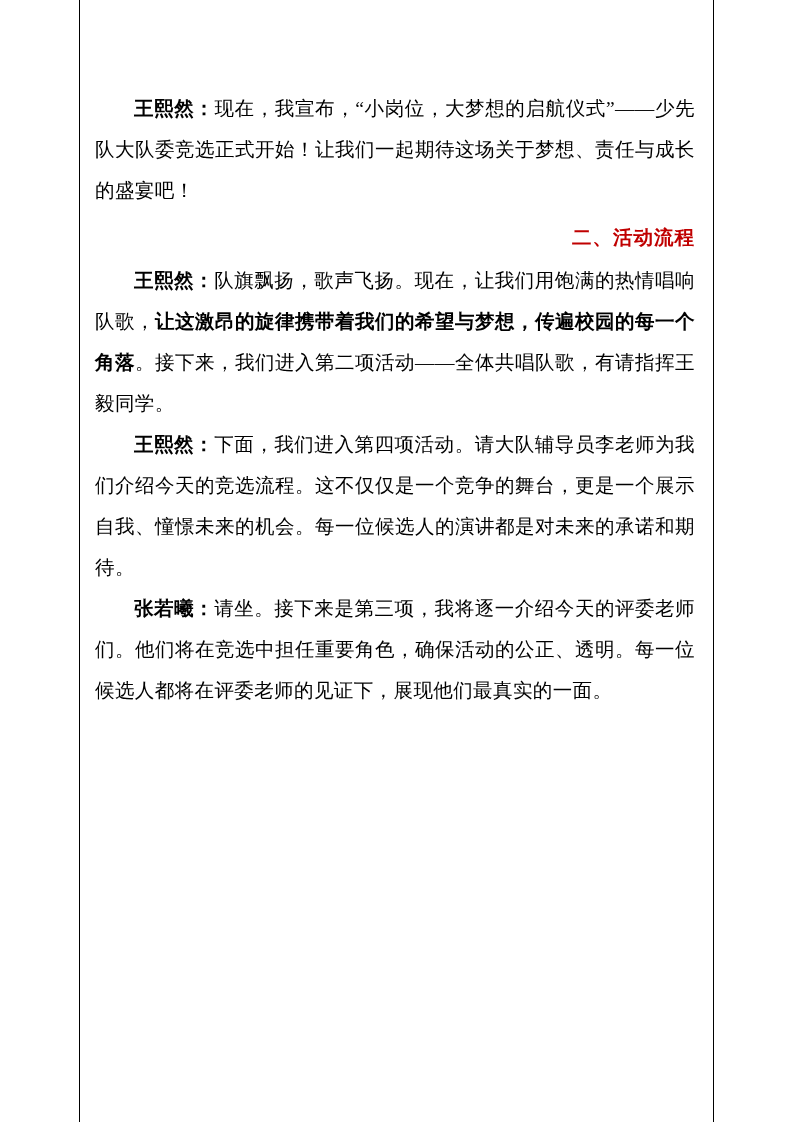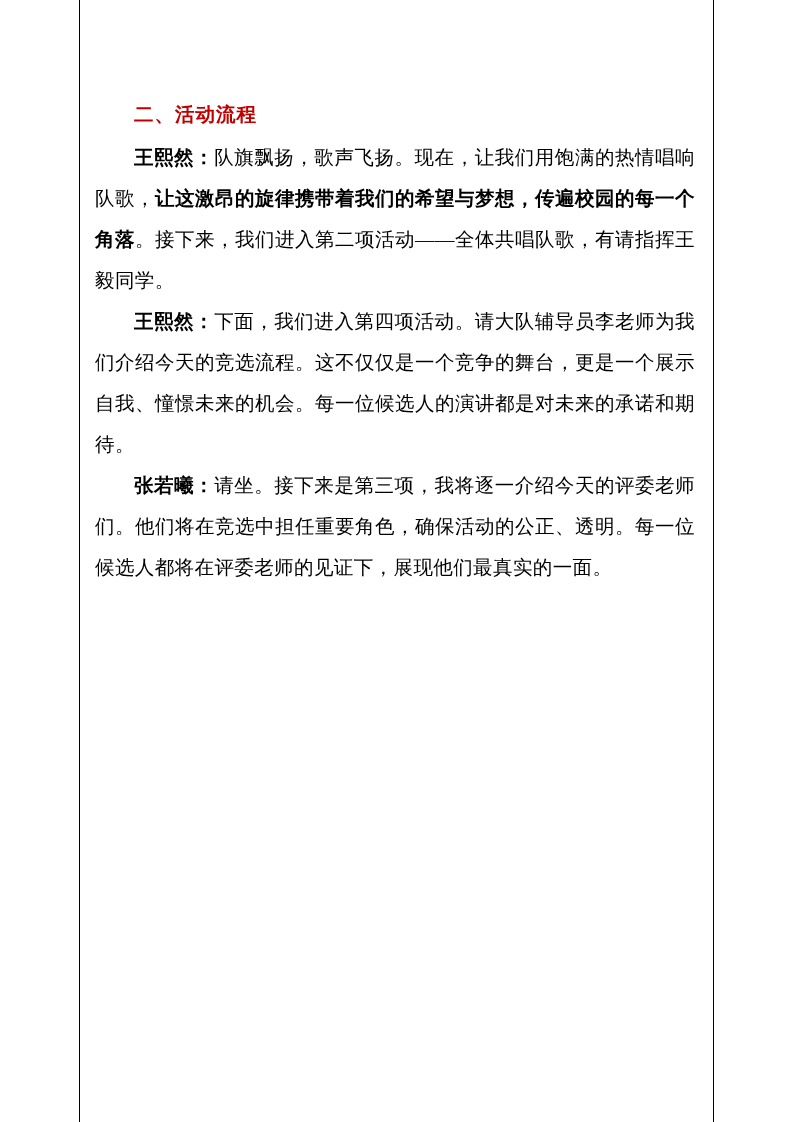--- a/index.html
+++ b/index.html
@@ -62,32 +62,34 @@
   }
   h2.heading {
     margin: 6px 0 2px 0;
     font-size: 19.5px;
     line-height: 41px;
     font-weight: bold;
     color: #c00000;
     text-indent: 39px;
     letter-spacing: 1px;
     font-family: "Liberation Serif", serif;
+    text-align: right;
   }
 </style>
 </head>
 <body>
 
 <div class="page">
 
   <div class="page-border"></div>
   <div class="page-border-right"></div>
 
   <div class="content">
 
+    <p class="para"><span class="speaker">王熙然：</span><span>现在，我宣布，“小岗位，大梦想的启航仪式”——少先队大队委竞选正式开始！让我们一起期待这场关于梦想、责任与成长的盛宴吧！</span></p>
 
     <h2 class="heading">二、活动流程</h2>
 
 
     <p class="para"><span class="speaker">王熙然：</span><span>队旗飘扬，歌声飞扬。现在，让我们用饱满的热情唱响队歌，</span><span class="bold-inline">让这激昂的旋律携带着我们的希望与梦想，传遍校园的每一个角落</span><span>。接下来，我们进入第二项活动——全体共唱队歌，有请指挥王毅同学。</span></p>
 
     <p class="para"><span class="speaker">王熙然：</span><span>下面，我们进入第四项活动。请大队辅导员李老师为我们介绍今天的竞选流程。这不仅仅是一个竞争的舞台，更是一个展示自我、憧憬未来的机会。每一位候选人的演讲都是对未来的承诺和期待。</span></p>
 
     <p class="para"><span class="speaker">张若曦：</span><span>请坐。接下来是第三项，我将逐一介绍今天的评委老师们。他们将在竞选中担任重要角色，确保活动的公正、透明。每一位候选人都将在评委老师的见证下，展现他们最真实的一面。</span></p>
 

